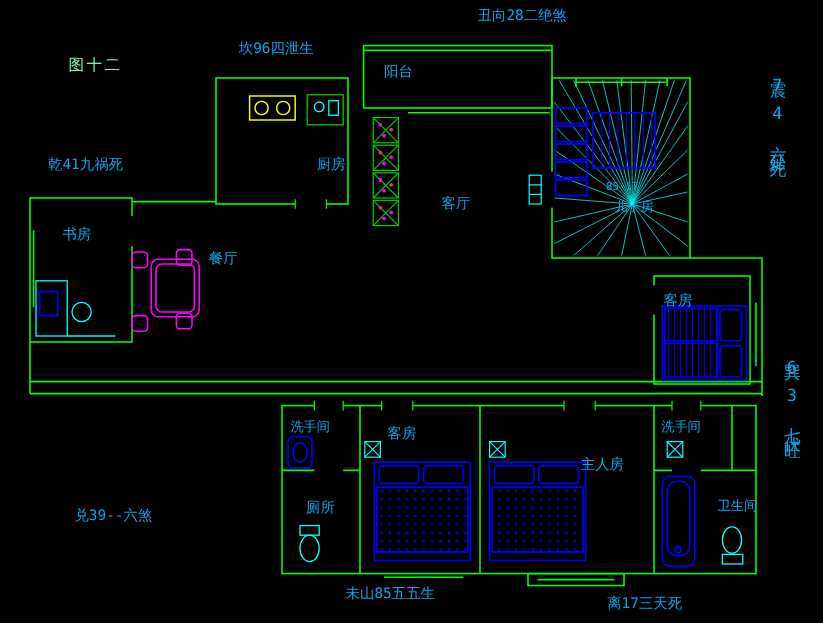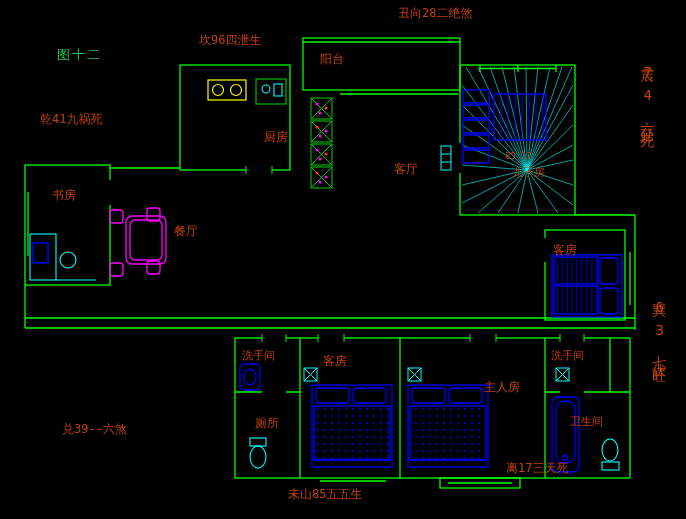--- a/index.html
+++ b/index.html
@@ -1,22 +1,22 @@
 <!DOCTYPE html>
 <html><head>
 <meta charset="utf-8">
 <style>
   html,body{margin:0;padding:0;background:#000;}
   .canvas{position:relative;width:686px;height:519px;background:#000;overflow:hidden;
           font-family:"DejaVu Sans Mono",monospace;}
   .canvas svg{position:absolute;left:0;top:0;}
-  .lbl{position:absolute;color:#c2410c;font-size:12px;line-height:1.2;white-space:nowrap;}
+  .lbl{position:absolute;color:#0ea5e9;font-size:12px;line-height:1.2;white-space:nowrap;}
   .lbl.sm{font-size:11px;}
   .lbl.xs{font-size:9px;}
-  .lbl.green{color:#22c55e;font-size:13px;letter-spacing:2px;}
+  .lbl.green{color:#86efac;font-size:13px;letter-spacing:2px;}
   .lbl.vert{writing-mode:vertical-rl;text-orientation:upright;letter-spacing:7px;font-size:14px;white-space:normal;}
 </style>
 </head>
 <body>
 
 <div class="canvas">
 
 <svg width="686" height="519" viewBox="0 0 686 519">
   <defs>
     <pattern id="dots" width="7" height="7" patternUnits="userSpaceOnUse">
@@ -217,35 +217,35 @@
   </g>
   <g stroke="#00ffff" fill="none" stroke-width="1.1">
     <ellipse cx="610" cy="450" rx="8" ry="11"></ellipse>
     <rect x="602" y="462" width="17" height="8"></rect>
   </g>
 </svg>
 
 <div class="lbl" style="left:398px;top:6px">丑向28二绝煞</div>
 <div class="lbl" style="left:199px;top:33px">坎96四泄生</div>
 <div class="lbl green" style="left:57px;top:47px">图十二</div>
-<div class="lbl" style="left:40px;top:112px">乾41九祸死</div>
+<div class="lbl" style="left:40px;top:130px">乾41九祸死</div>
 <div class="lbl vert" style="left:639px;top:57px">震74六延死</div>
 <div class="lbl vert" style="left:651px;top:292px">巽63七伏旺</div>
 <div class="lbl" style="left:62px;top:422px">兑39--六煞</div>
 <div class="lbl" style="left:288px;top:487px">未山85五五生</div>
-<div class="lbl" style="left:506px;top:461px">离17三天死</div>
+<div class="lbl" style="left:506px;top:496px">离17三天死</div>
 
 <div class="lbl" style="left:320px;top:52px">阳台</div>
 <div class="lbl" style="left:264px;top:130px">厨房</div>
-<div class="lbl" style="left:394px;top:162px">客厅</div>
+<div class="lbl" style="left:368px;top:162px">客厅</div>
 <div class="lbl xs" style="left:505px;top:151px">85 17</div>
 <div class="lbl sm" style="left:512px;top:166px">儿子房</div>
 <div class="lbl" style="left:52px;top:188px">书房</div>
-<div class="lbl" style="left:174px;top:224px">餐厅</div>
+<div class="lbl" style="left:174px;top:208px">餐厅</div>
 <div class="lbl" style="left:553px;top:243px">客房</div>
 <div class="lbl sm" style="left:242px;top:349px">洗手间</div>
 <div class="lbl" style="left:255px;top:416px">厕所</div>
 <div class="lbl" style="left:323px;top:354px">客房</div>
 <div class="lbl" style="left:484px;top:380px">主人房</div>
 <div class="lbl sm" style="left:551px;top:349px">洗手间</div>
-<div class="lbl sm" style="left:570px;top:415px">卫生间</div>
+<div class="lbl sm" style="left:598px;top:415px">卫生间</div>
 
 </div>
 
 </body></html>

